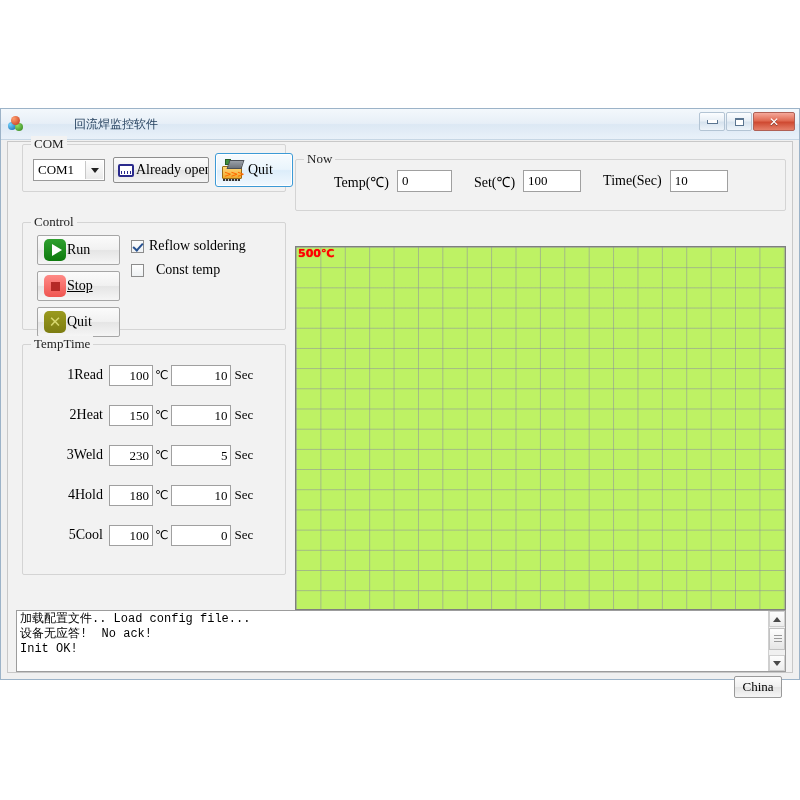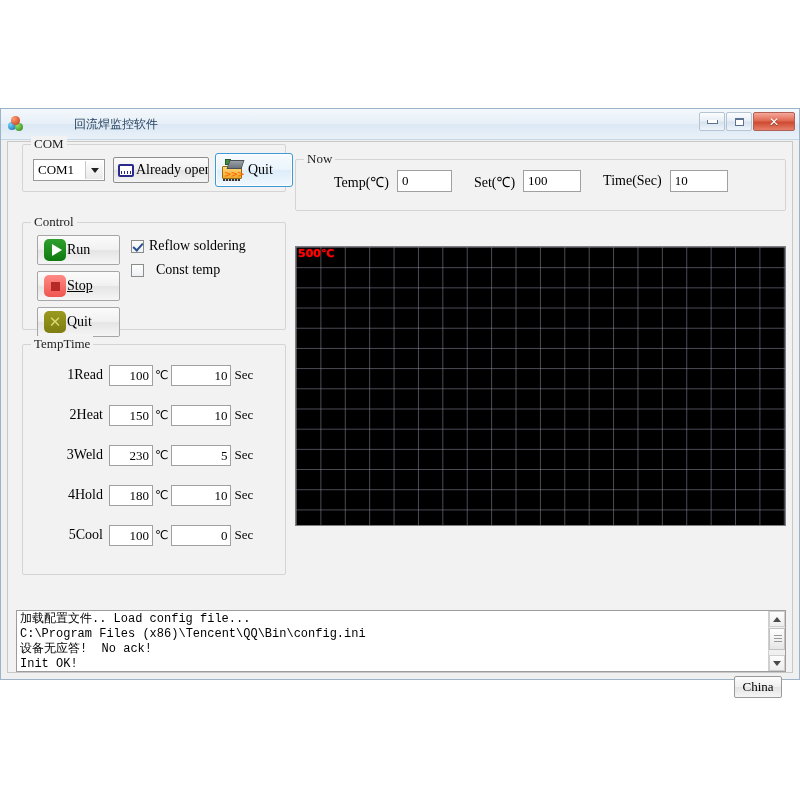--- a/index.html
+++ b/index.html
@@ -319,22 +319,22 @@
     padding-left: 4px; line-height: 20px;
   }
   #now-temp-input { width: 55px; }
   #now-set-input  { width: 58px; }
   #now-time-input { width: 58px; margin-right: 0; }
 
   
   #chart {
     position: absolute;
     left: 287px; top: 104px;
-    width: 491px; height: 280px;
-    background: #000000;
+    width: 491px; height: 364px;
+    background: #bef264;
     border: 1px solid #7f7f7f;
     box-sizing: border-box;
     overflow: hidden;
   }
   #chart-grid {
     position: absolute; inset: 0;
     background-image:
       linear-gradient(to right, rgba(140,140,160,0.55) 1px, transparent 1px),
       linear-gradient(to bottom, rgba(140,140,160,0.55) 1px, transparent 1px);
     background-size: 24.4px 20.2px;
@@ -560,21 +560,20 @@
     </div>
 
     <div id="chart">
       <div id="chart-grid"></div>
       <div id="chart-max-label">500℃</div>
     </div>
 
     <div id="log-box">
       <div id="log-lines">
         <div class="log-line">加载配置文件.. Load config file...</div>
-        <div class="log-line">C:\Program Files (x86)\Tencent\QQ\Bin\config.ini</div>
         <div class="log-line">设备无应答!  No ack!</div>
         <div class="log-line">Init OK!</div>
 
       </div>
       <div id="log-scroll">
         <div class="sb-btn up">
           <span class="sb-up-tri"></span>
         </div>
         <div id="sb-thumb"></div>
         <div class="sb-btn down">

